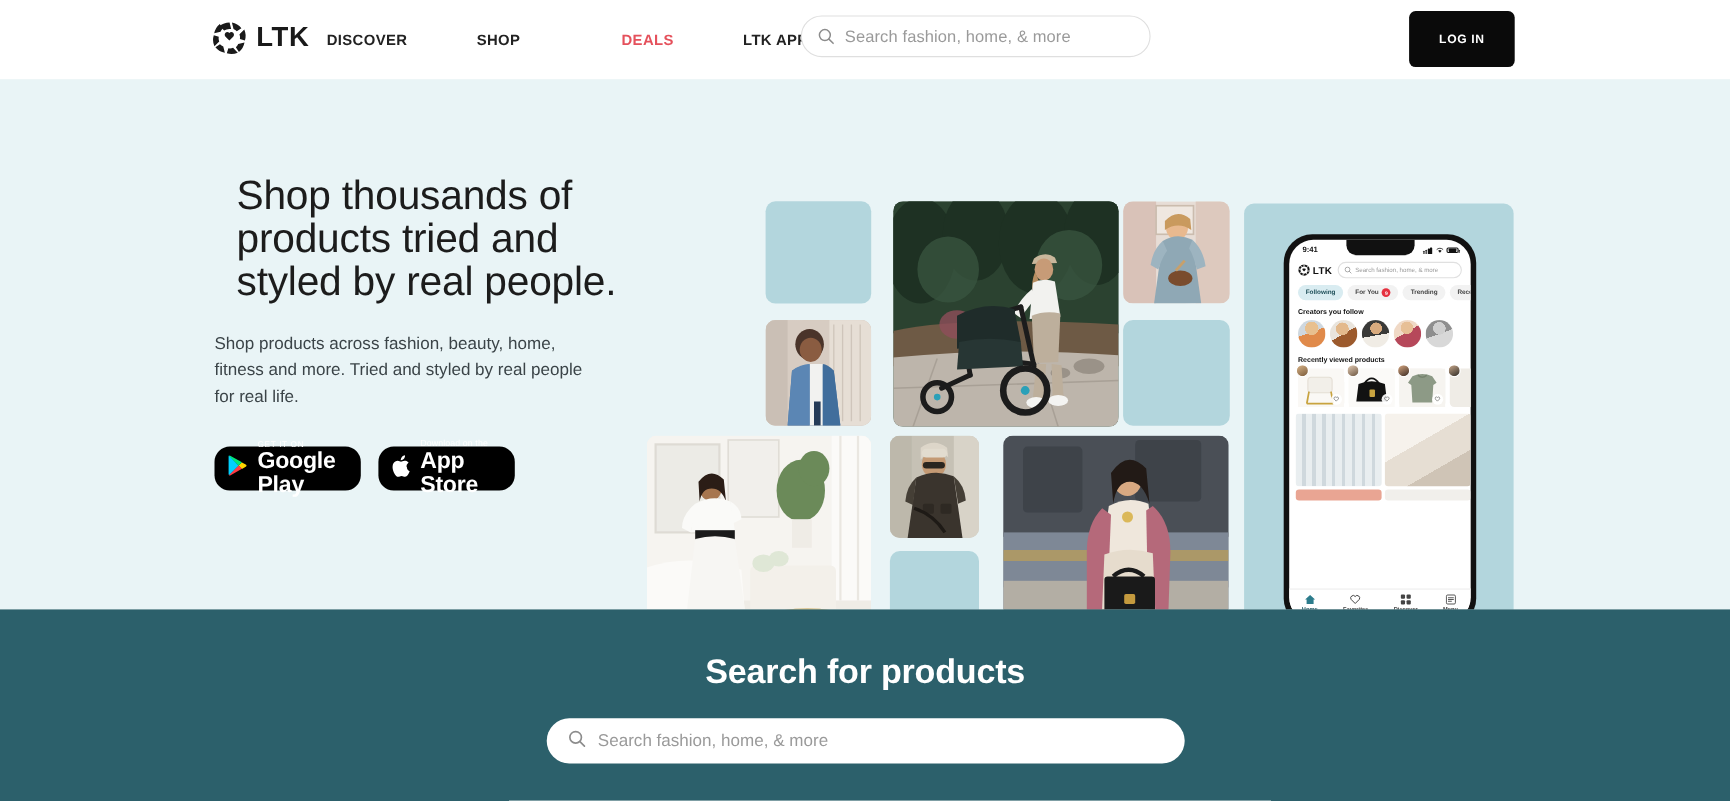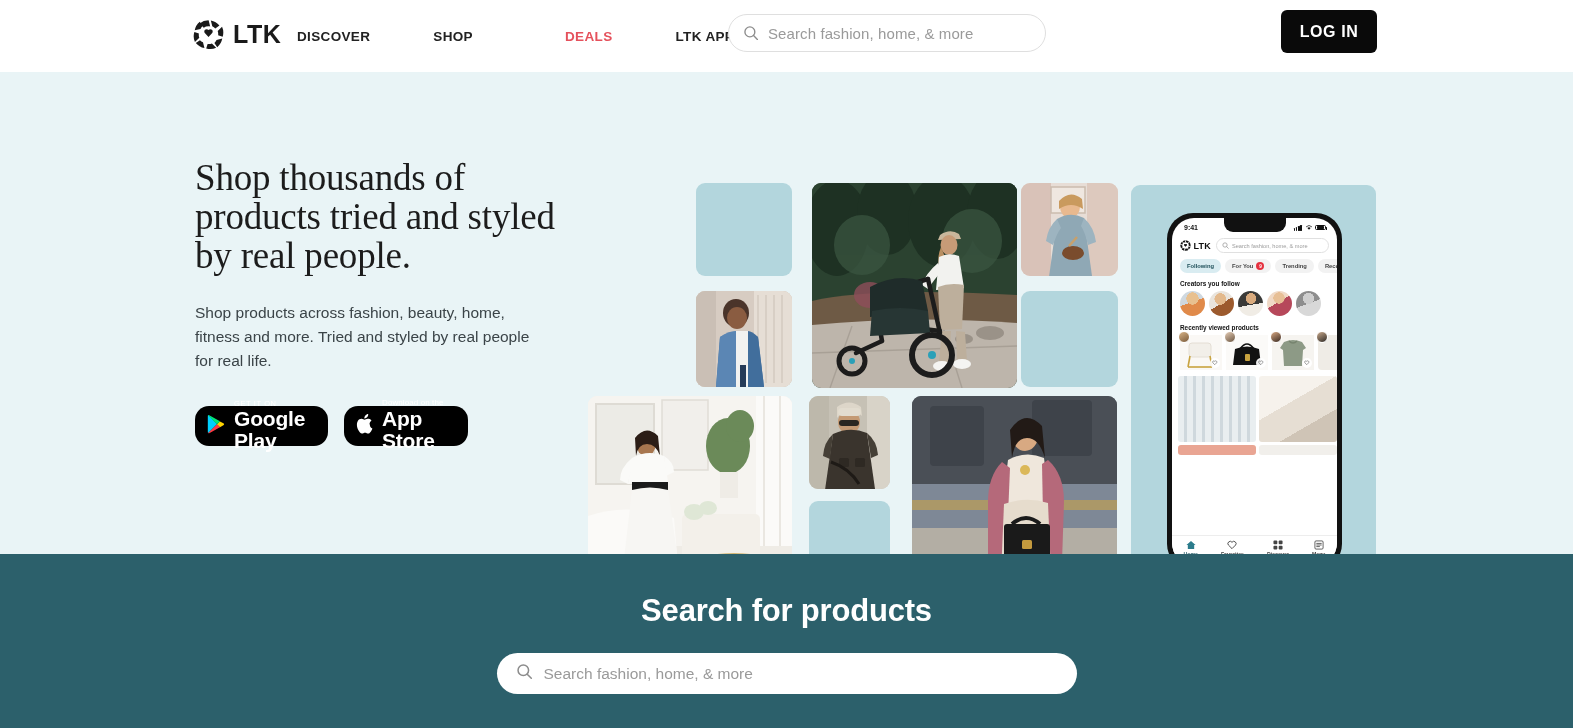--- a/index.html
+++ b/index.html
@@ -51,40 +51,40 @@
     position: absolute; left: 1158px; top: 10px;
     width: 103px; height: 45px;
     border: 1px solid #1a1a1a; border-radius: 6px;
     background: #fff; color: #111;
     font-size: 13px; font-weight: 700; letter-spacing: 0.6px;
     display: flex; align-items: center; justify-content: center;
     cursor: pointer; font-family: "Liberation Sans", sans-serif;
   }
   .btn-login {
     position: absolute; left: 1281px; top: 10px;
-    width: 96px; height: 43px;
+    width: 96px; height: 51px;
     border: none; border-radius: 6px;
     background: #0a0a0a; color: #fff;
-    font-size: 16px; font-weight: 700; letter-spacing: 0.6px;
+    font-size: 11px; font-weight: 700; letter-spacing: 0.6px;
     display: flex; align-items: center; justify-content: center;
     cursor: pointer; font-family: "Liberation Sans", sans-serif;
   }
 
   
   .hero {
     position: relative;
     width: 1573px; height: 482px;
     background: #e9f4f6;
     overflow: hidden;
   }
   .hero-copy { position: absolute; left: 195px; top: 86px; width: 370px; }
   .hero-title {
-    font-family: Liberation Serif, serif;
+    font-family: Liberation Sans, sans-serif;
     font-size: 37px; line-height: 1.06; color: #1c1c1c;
-    font-weight: 400; letter-spacing: -0.2px;
+    font-weight: 400; letter-spacing: -0.2px; margin-left: 20px;
   }
   .hero-sub {
     margin-top: 25px;
     font-size: 15.5px; line-height: 1.55; color: #3b4448;
     max-width: 352px;
   }
   .store-badges { margin-top: 33px; display: flex; gap: 16px; }
   .badge {
     background: #000; border-radius: 14px; height: 40px;
     display: flex; align-items: center; cursor: pointer;

